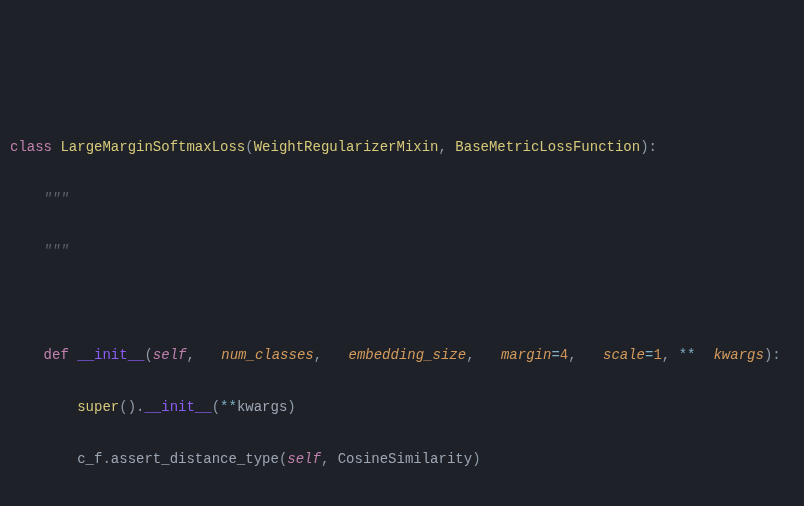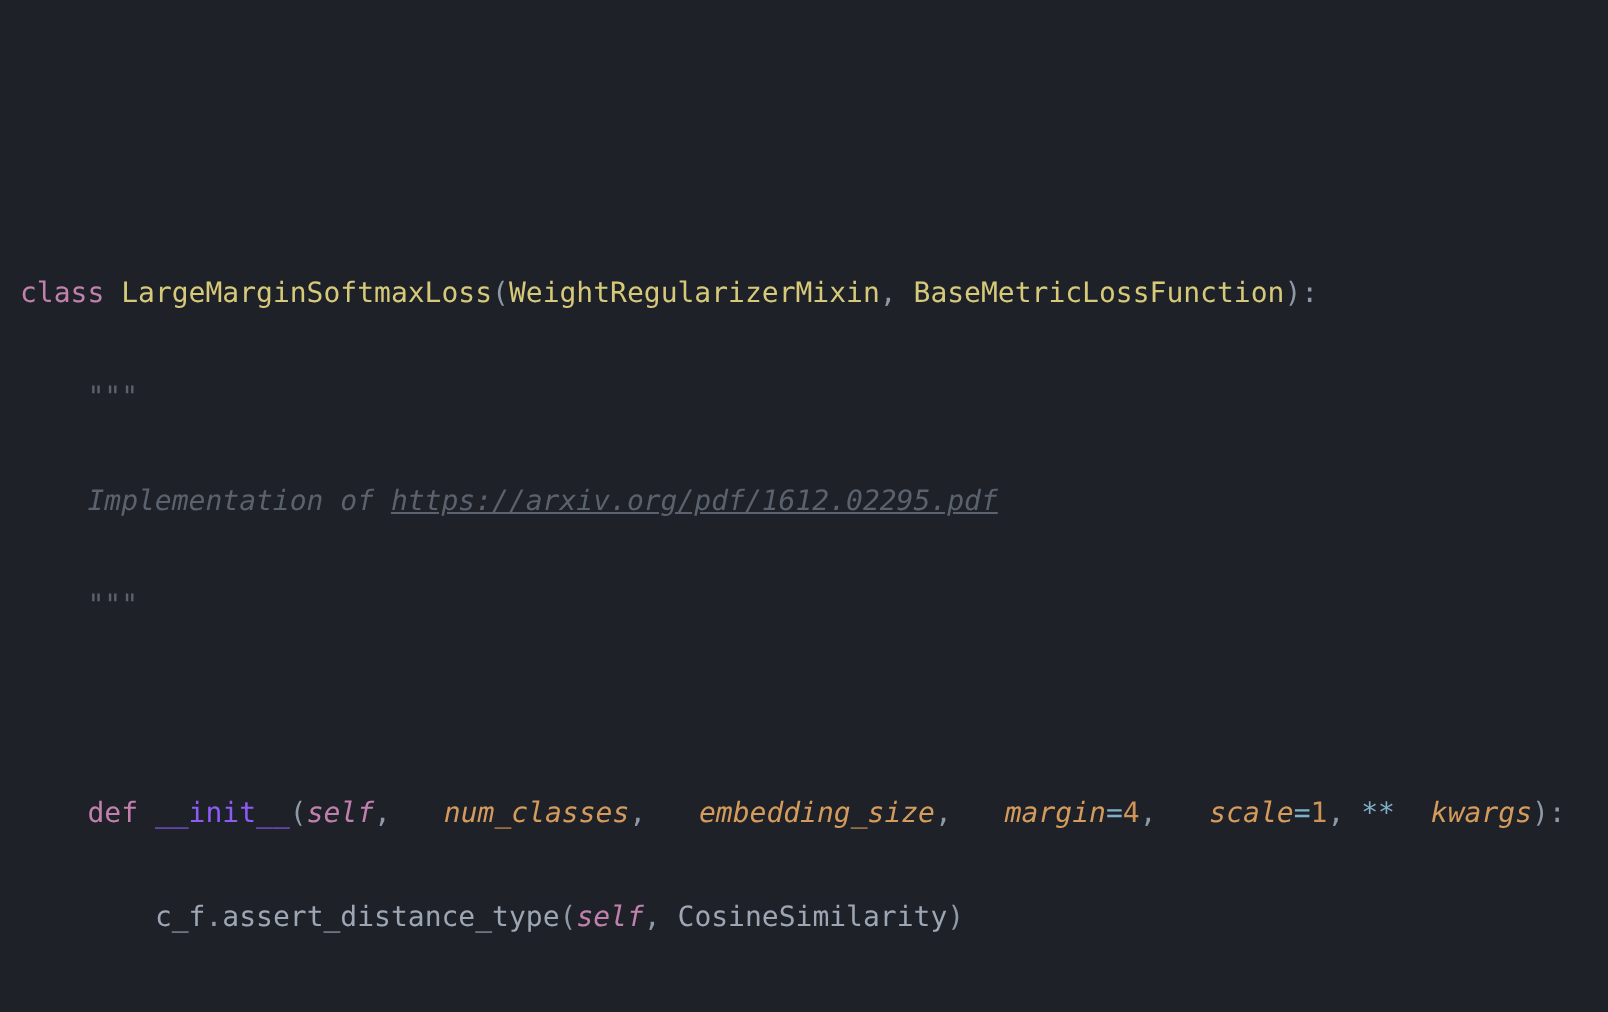--- a/index.html
+++ b/index.html
@@ -22,34 +22,34 @@
   .num       { color: #cf9358; }
   .op        { color: #7fb0c8; }
   .punct     { color: #8e99a8; }
   .attr      { color: #9da6b4; }
   .call      { color: #9da6b4; }
   .super     { color: #d6c97a; }
   .comment   { color: #5a626d; font-style: italic; }
   .doclink   { color: #5a626d; font-style: italic; text-decoration: underline; }
 
   .code { position: relative; }
-  .line { height: 26px; }
+  .line { height: 26px; font-family: Liberation Mono, monospace; }
 </style>
 </head>
 <body>
 
 
 
 <div class="code">
 <div class="line"><span class="kw-class">class</span> <span class="clsname">LargeMarginSoftmaxLoss</span><span class="punct">(</span><span class="basecls">WeightRegularizerMixin</span><span class="punct">, </span><span class="basecls">BaseMetricLossFunction</span><span class="punct">):</span></div>
 <div class="line">    <span class="comment">"""</span></div>
-<div class="line">    <span class="comment">Implementation of </span><span class="doclink">https://arxiv.org/pdf/1612.02295.pdf</span></div>
 <div class="line">    <span class="comment">"""</span></div>
 <div class="line"> </div>
 <div class="line">    <span class="kw-class">def</span> <span class="fnname">__init__</span><span class="punct">(</span><span class="self">self</span><span class="punct">, </span><span class="param">num_classes</span><span class="punct">, </span><span class="param">embedding_size</span><span class="punct">, </span><span class="param">margin</span><span class="op">=</span><span class="num">4</span><span class="punct">, </span><span class="param">scale</span><span class="op">=</span><span class="num">1</span><span class="punct">, </span><span class="op">**</span><span class="param">kwargs</span><span class="punct">):</span></div>
+<div class="line">        <span class="super">super</span><span class="punct">().</span><span class="fnname">__init__</span><span class="punct">(</span><span class="op">**</span><span class="attr">kwargs</span><span class="punct">)</span></div>
 <div class="line">        <span class="attr">c_f</span><span class="punct">.</span><span class="call">assert_distance_type</span><span class="punct">(</span><span class="self">self</span><span class="punct">, </span><span class="attr">CosineSimilarity</span><span class="punct">)</span></div>
 
 
 
 
 
 
 
 
 

